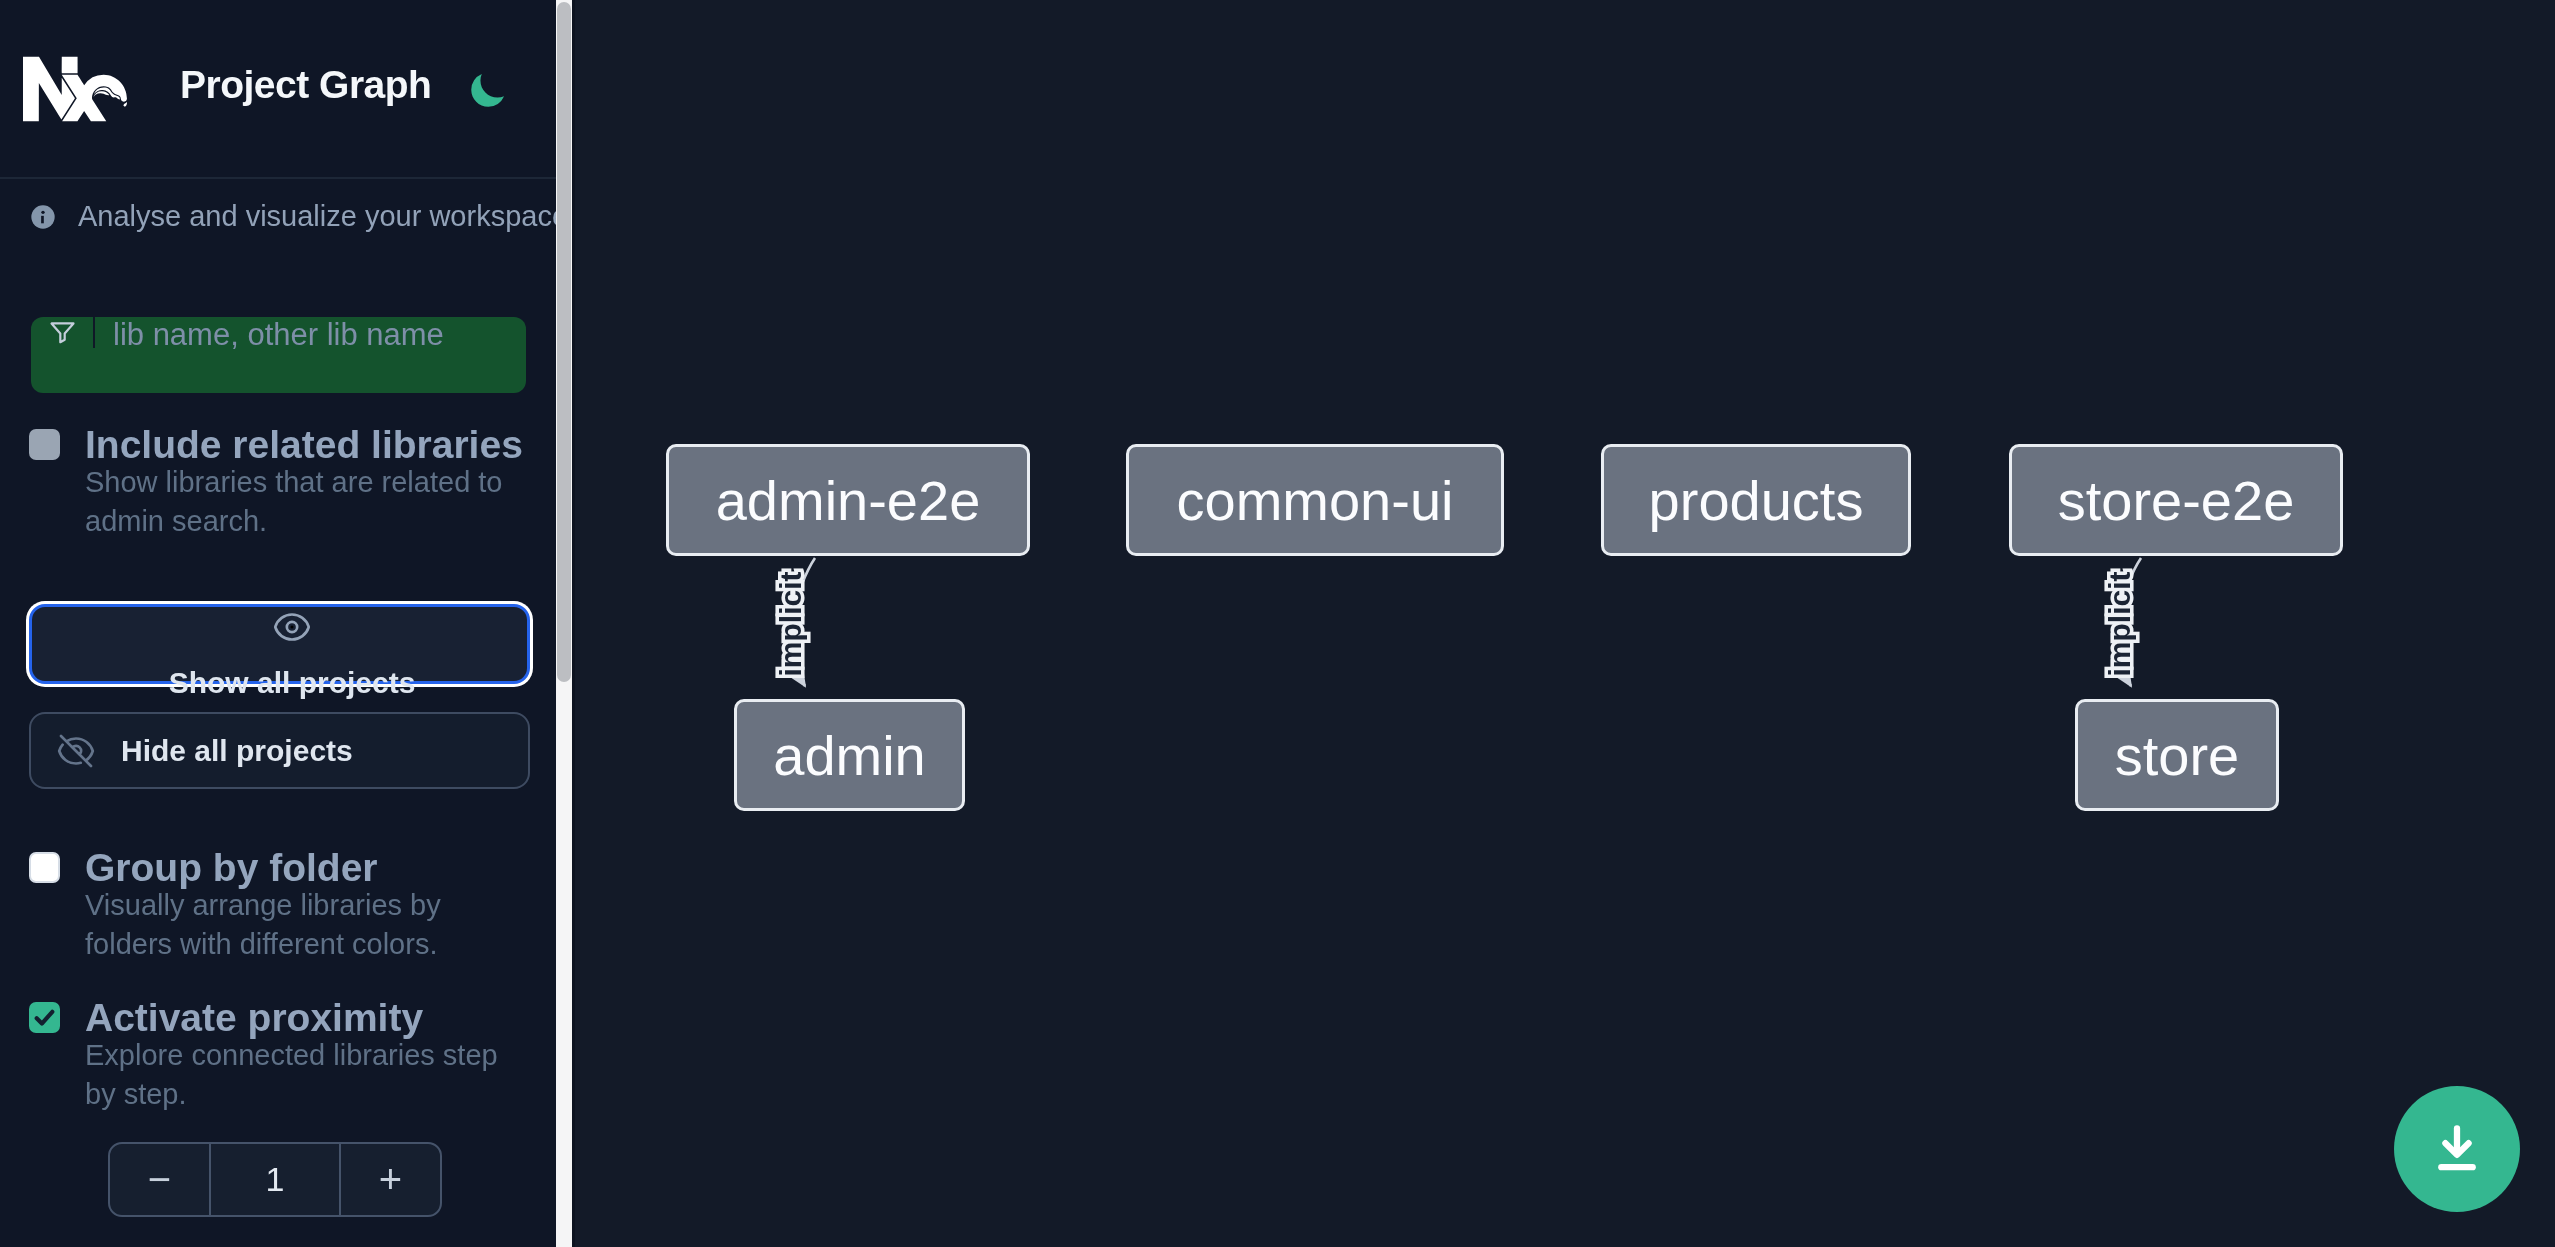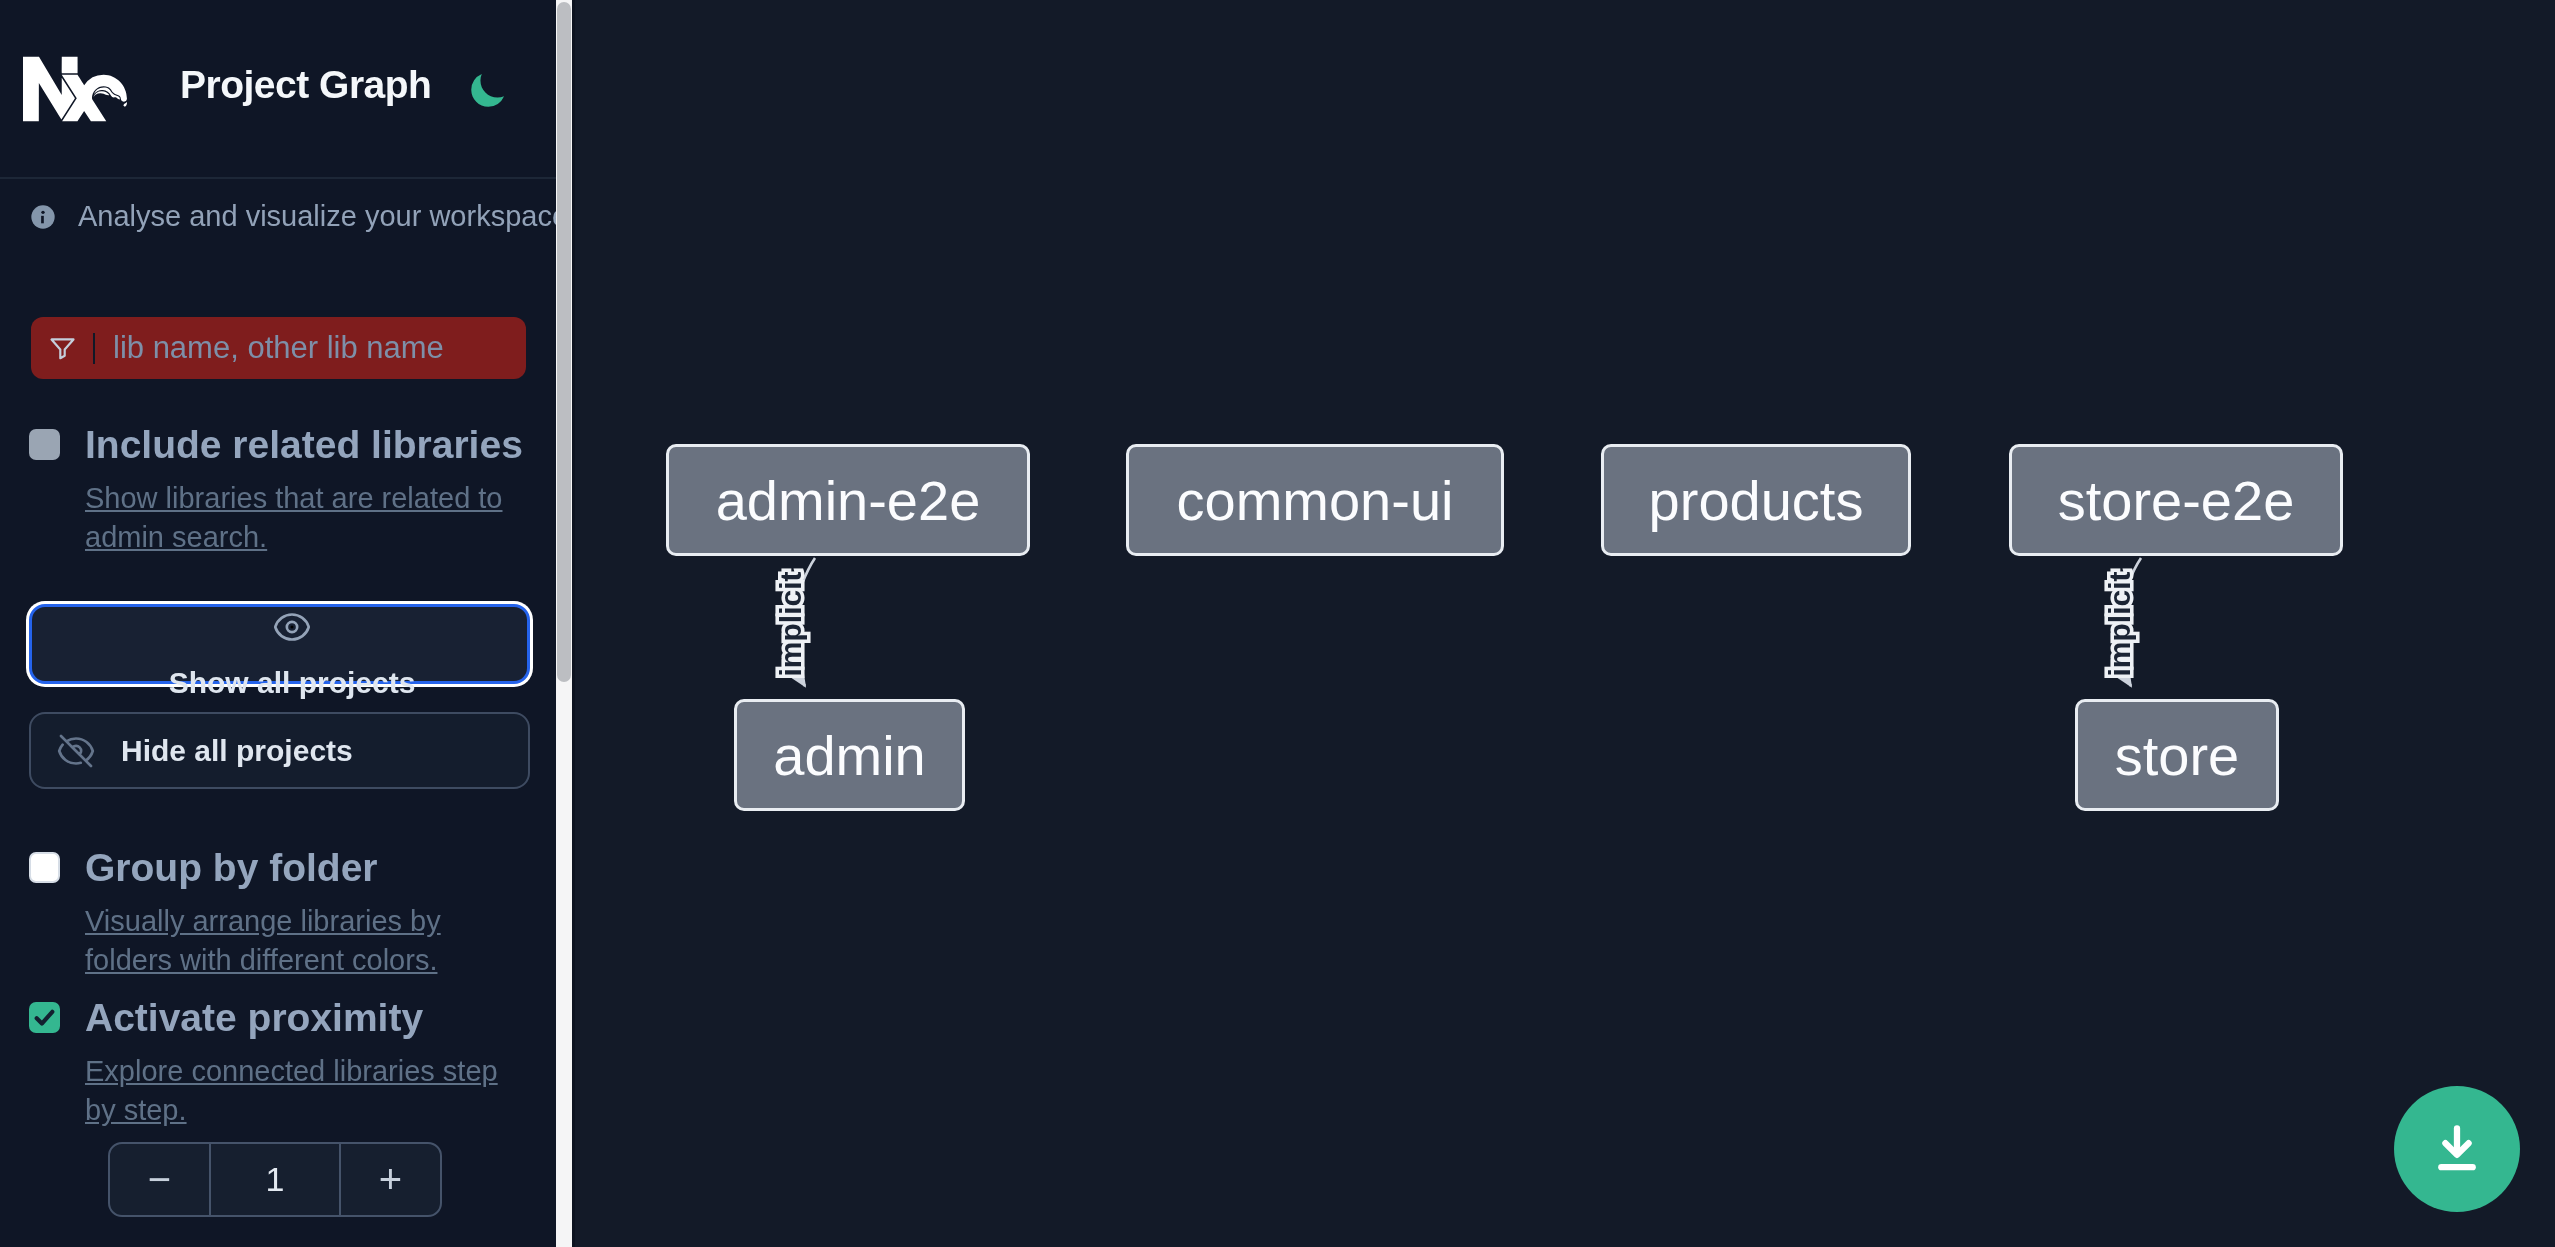--- a/index.html
+++ b/index.html
@@ -18,35 +18,35 @@
   .sb-header{position:absolute;left:0;top:0;width:556px;height:179px;border-bottom:2px solid #1d2737;padding-left:32px;}
   .logo-svg{position:absolute;left:23px;top:37px;width:104px;height:104px;}
   .app-title{position:absolute;left:180px;top:63px;font-size:39px;font-weight:600;color:#f4f7fa;letter-spacing:-.5px;white-space:nowrap;}
   .theme-btn{position:absolute;left:463px;top:68px;width:48px;height:48px;background:none;border:none;cursor:pointer;}
   .theme-btn svg{width:42px;height:42px;}
 
   .info-row{position:absolute;left:29px;top:200px;display:flex;align-items:center;gap:21px;width:500px;}
   .info-icon{width:28px;height:28px;flex:0 0 auto;}
   .info-text{font-size:29px;color:#92a2b8;white-space:nowrap;}
 
-  .search-box{position:absolute;left:31px;top:317px;width:495px;height:62px;background:#7f1d1d;border-radius:12px;display:flex;align-items:center;overflow:hidden;}
+  .search-box{position:absolute;left:31px;top:317px;width:495px;height:76px;background:#14532d;border-radius:12px;display:flex;align-items:flex-start;overflow:hidden;}
   .search-icon-cell{width:64px;display:flex;align-items:center;justify-content:center;border-right:2px solid #101827;flex:0 0 auto;}
   .search-icon-cell svg{width:31px;height:31px;stroke:#c4cedb;}
   .search-input{flex:1;background:transparent;border:none;outline:none;color:#dfe6ef;font-size:31px;padding:0 18px;font-family:inherit;}
   .search-input::placeholder{color:#7e8fa8;opacity:1;}
 
   .opt{position:absolute;left:29px;width:500px;}
   .opt-include{top:427px;} .opt-group{top:850px;} .opt-proximity{top:1000px;}
   .cbx{position:absolute;left:0;top:2px;width:31px;height:31px;border-radius:7px;display:flex;align-items:center;justify-content:center;}
   .cbx-gray{background:#9aa5b3;}
   .cbx-white{background:#ffffff;border:2px solid #d6dde6;}
   .cbx-green{background:var(--accent-green);}
   .cbx svg{width:25px;height:25px;}
   .opt-label{display:block;margin-left:56px;font-size:39px;font-weight:700;color:var(--label-color);line-height:36px;}
-  .opt-desc{display:block;margin-left:56px;margin-top:16px;font-size:29px;color:var(--desc-color);line-height:39px;text-decoration:underline;}
+  .opt-desc{display:block;margin-left:56px;margin-top:0;font-size:29px;color:var(--desc-color);line-height:39px;}
 
   .sb-btn{position:absolute;left:29px;width:501px;display:flex;align-items:center;gap:19px;padding-left:25px;border-radius:16px;cursor:pointer;font-family:inherit;}
   .btn-show{top:604px;height:80px;background:#182133;border:3px solid var(--focus-blue);box-shadow:0 0 0 3px #ffffff;flex-direction:column;}
   .btn-hide{top:712px;height:77px;background:#141d2d;border:2px solid #3e4b61;gap:25px;}
   .sb-btn .btn-icon{width:40px;height:40px;flex:0 0 auto;}
   .btn-show .btn-icon{stroke:#94a3b8;}
   .btn-hide .btn-icon{stroke:#64748b;}
   .sb-btn .btn-text{font-size:30px;font-weight:600;color:#dfe6ef;white-space:nowrap;}
 
   .stepper{position:absolute;left:108px;top:1142px;width:334px;height:75px;border:2px solid #45536a;border-radius:14px;background:#161f2f;display:flex;overflow:hidden;}

